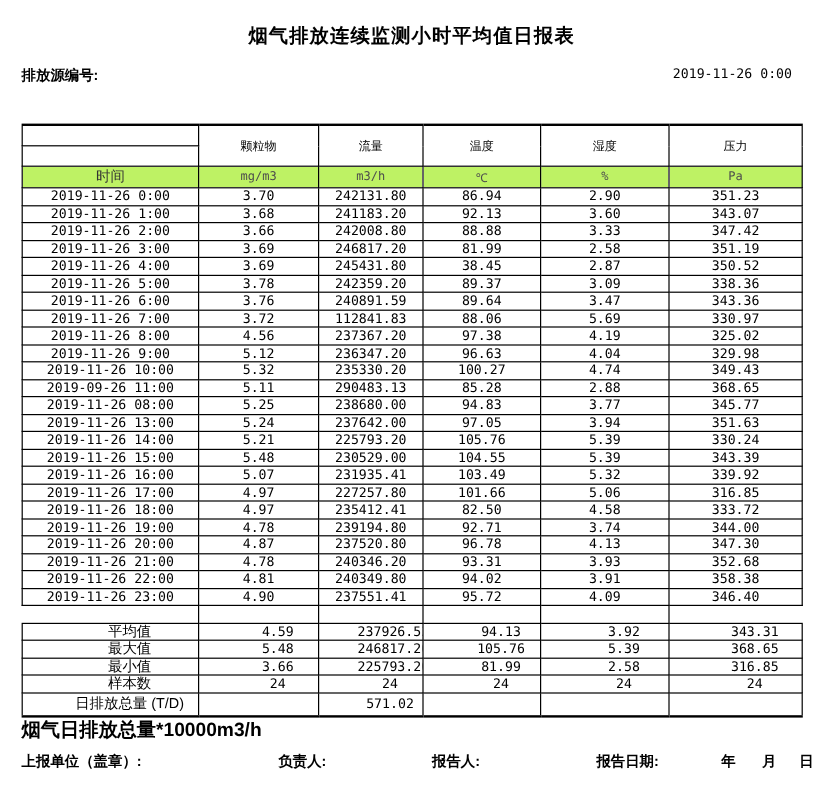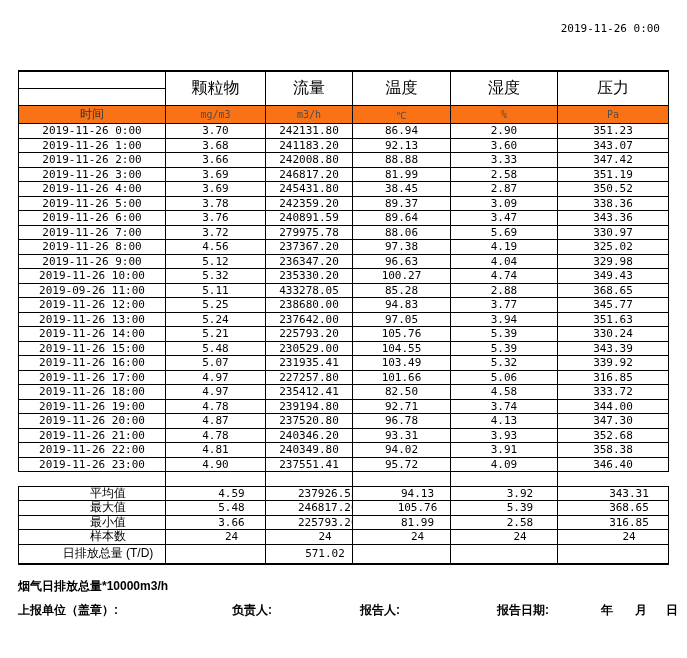--- a/index.html
+++ b/index.html
@@ -23,48 +23,50 @@
     border:1px solid #000; text-align:center; vertical-align:middle;
     padding:0; overflow:hidden; white-space:nowrap;
   }
   tr.hdr-top td { border-top-width:2px; }
   td.col-first { border-left-width:2px; }
   td.col-last { border-right-width:2px; }
   tr.total-row td { border-bottom-width:2px; }
   tr.sep-row td.col-first { border-left:none; }
   tr.sep-row td.col-last { border-right:none; }
   tr.hdr-top td, tr.hdr-sub td { height:16px; }
-  td.param-head { font-size:16px;margin-top:14px; }
-  tr.units-row td { background:#f97316; height:16px; }
+  td.param-head { font-size:10px;margin-top:14px; }
+  tr.units-row td { background:#bef264; height:16px; }
   td.time-head { font-size:12px; color:#333; }
   td.unit-cell { font-family:"DejaVu Sans Mono", monospace; font-size:10px; color:#4d4d4d; }
   tr.data-row td { height:13.5px; font-family:"DejaVu Sans Mono", monospace; font-size:11px; line-height:13px; }
   tr.sep-row td { height:13.5px; }
   tr.summary-row td { height:13.5px; font-family:"DejaVu Sans Mono", monospace; font-size:11px; line-height:13px;padding-left:32px; }
   tr.summary-row td.label-cell { font-family:"Liberation Sans", sans-serif; font-size:12px; }
   tr.total-row td { height:18px; }
-  .foot-note { margin-top:13px; font-size:12px; font-weight:bold; }
+  .foot-note { font-size:16px; font-weight:bold; }
   .sign-line { position:relative; margin-top:7px; height:18px; font-size:12px; font-weight:bold; }
   .sign-line span { position:absolute; top:0; white-space:nowrap; }
   .pos-unit { left:0; }
   .pos-resp { left:214px; }
   .pos-reporter { left:342px; }
   .pos-repdate { left:479px; }
   .pos-year { left:583px; }
   .pos-month { left:617px; }
   .pos-day { left:648px; }
 </style>
 </head>
 <body>
 
 <div class="page">
 
 
+  <div class="doc-title">烟气排放连续监测小时平均值日报表</div>
 
   <div class="meta">
+    <div class="src-line">排放源编号:</div>
     <div class="report-dt">2019-11-26 0:00</div>
   </div>
 
   <table class="report">
     <colgroup>
       <col style="width:147px">
         <col style="width:100px">
         <col style="width:87px">
       <col style="width:98px">
         <col style="width:107px">
@@ -144,21 +146,21 @@
           <td class="col-first">2019-11-26 6:00</td>
           <td>3.76</td>
           <td>240891.59</td>
           <td>89.64</td>
           <td>3.47</td>
           <td class="col-last">343.36</td>
         </tr>
         <tr class="data-row">
           <td class="col-first">2019-11-26 7:00</td>
           <td>3.72</td>
-          <td>279975.78</td>
+          <td>112841.83</td>
           <td>88.06</td>
           <td>5.69</td>
           <td class="col-last">330.97</td>
         </tr>
         <tr class="data-row">
           <td class="col-first">2019-11-26 8:00</td>
           <td>4.56</td>
           <td>237367.20</td>
           <td>97.38</td>
           <td>4.19</td>
@@ -176,27 +178,27 @@
           <td class="col-first">2019-11-26 10:00</td>
           <td>5.32</td>
           <td>235330.20</td>
           <td>100.27</td>
           <td>4.74</td>
           <td class="col-last">349.43</td>
         </tr>
         <tr class="data-row">
           <td class="col-first">2019-09-26 11:00</td>
           <td>5.11</td>
-          <td>433278.05</td>
+          <td>290483.13</td>
           <td>85.28</td>
           <td>2.88</td>
           <td class="col-last">368.65</td>
         </tr>
         <tr class="data-row">
-          <td class="col-first">2019-11-26 12:00</td>
+          <td class="col-first">2019-11-26 08:00</td>
           <td>5.25</td>
           <td>238680.00</td>
           <td>94.83</td>
           <td>3.77</td>
           <td class="col-last">345.77</td>
         </tr>
         <tr class="data-row">
           <td class="col-first">2019-11-26 13:00</td>
           <td>5.24</td>
           <td>237642.00</td>

